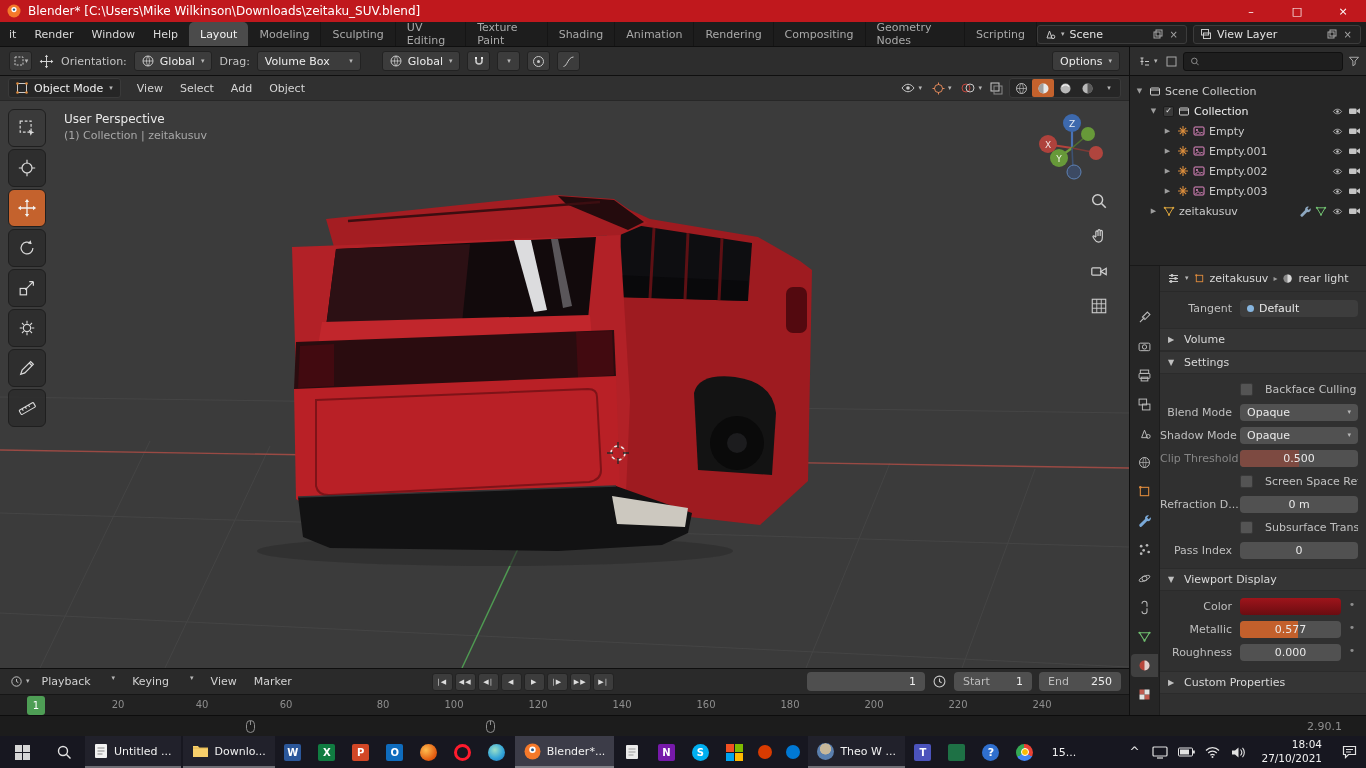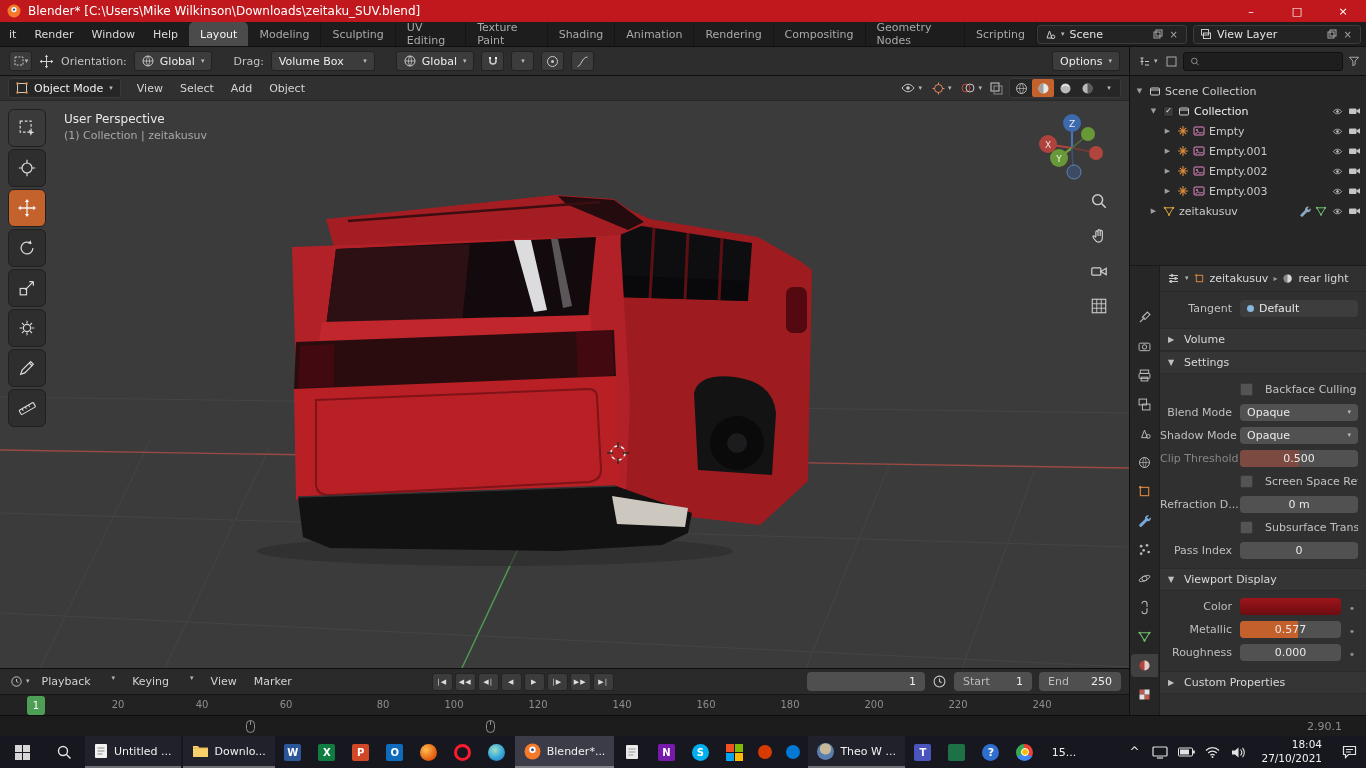--- a/index.html
+++ b/index.html
@@ -72,21 +72,21 @@
 #properties{position:absolute;top:189px;left:0;width:100%;height:450px;background:#303030;border-top:1px solid #191919}
 #prop-tabs{position:absolute;top:0;left:0;width:30px;height:100%;background:#262626;border-right:1px solid #1d1d1d;display:flex;flex-direction:column;align-items:center;padding-top:40px;gap:6px}
 .ptab{width:27px;height:23px;display:flex;align-items:center;justify-content:center;border-radius:4px 0 0 4px}
 .ptab.active{background:#404040}
 #prop-content{position:absolute;top:0;left:30px;right:0;height:100%;overflow:hidden}
 #prop-bread{height:26px;display:flex;align-items:center;gap:5px;padding:0 7px;border-bottom:1px solid #292929;color:#d8d8d8}
 .bc-sep{font-size:8px;color:#9a9a9a}
 .prow{height:23px;display:flex;align-items:center;padding-right:8px}
 .plabel{width:80px;text-align:right;padding-right:8px;color:#bfbfbf;white-space:nowrap;overflow:hidden;flex:none}
 .plabel.dim{color:#858585}
-.pctrl{flex:1;display:flex;align-items:flex-end;gap:5px;min-width:0}
+.pctrl{flex:1;display:flex;align-items:flex-start;gap:5px;min-width:0}
 .pfield{position:relative;height:17px;background:#515151;border-radius:4px;flex:1;display:flex;align-items:center;justify-content:center;color:#e9e9e9;overflow:hidden}
 .pfill{position:absolute;left:0;top:0;bottom:0}
 .pval{position:relative;z-index:1}
 .pdrop{height:17px;background:#515151;border-radius:4px;flex:1;display:flex;align-items:center;padding:0 7px;color:#e9e9e9;gap:5px}
 .pdrop .chev{margin-left:auto}
 .pdrop.dark{background:#3d3d3d}
 .pcheck{width:13px;height:13px;background:#545454;border:1px solid #393939;border-radius:2px;flex:none}
 .pchecklabel{color:#c0c0c0;margin-left:7px;white-space:nowrap;overflow:hidden}
 .phead{height:23px;display:flex;align-items:center;gap:7px;padding:0 8px;background:#353535;border-top:1px solid #2b2b2b;border-bottom:1px solid #2b2b2b;color:#d9d9d9}
 .phead .tri{font-size:8px;color:#c0c0c0;width:9px}
@@ -210,21 +210,21 @@
       </svg>
     <span class="ts-label">Orientation:</span>
     <div class="dd">
       <svg width="12" height="12" viewBox="0 0 12 12">
           <circle cx="6" cy="6" r="5" fill="none" stroke="#c9c9c9"></circle>
           <path d="M1 6h10M6 1c2 2 2 8 0 10M6 1c-2 2-2 8 0 10" fill="none" stroke="#c9c9c9" stroke-width=".8"></path>
         </svg>
       <span>Global</span>
       <span class="chev">▾</span>
     </div>
-    <span class="ts-label" style="margin-left:14px">Drag:</span>
+    <span class="ts-label" style="">Drag:</span>
     <div class="dd" style="width:104px">
       <span style="flex:1">Volume Box</span>
       <span class="chev">▾</span>
     </div>
     <div class="dd" style="margin-left:14px">
       <svg width="12" height="12" viewBox="0 0 12 12">
           <circle cx="6" cy="6" r="5" fill="none" stroke="#c9c9c9"></circle>
           <path d="M1 6h10M6 1c2 2 2 8 0 10M6 1c-2 2-2 8 0 10" fill="none" stroke="#c9c9c9" stroke-width=".8"></path>
         </svg>
       <span>Global</span>

